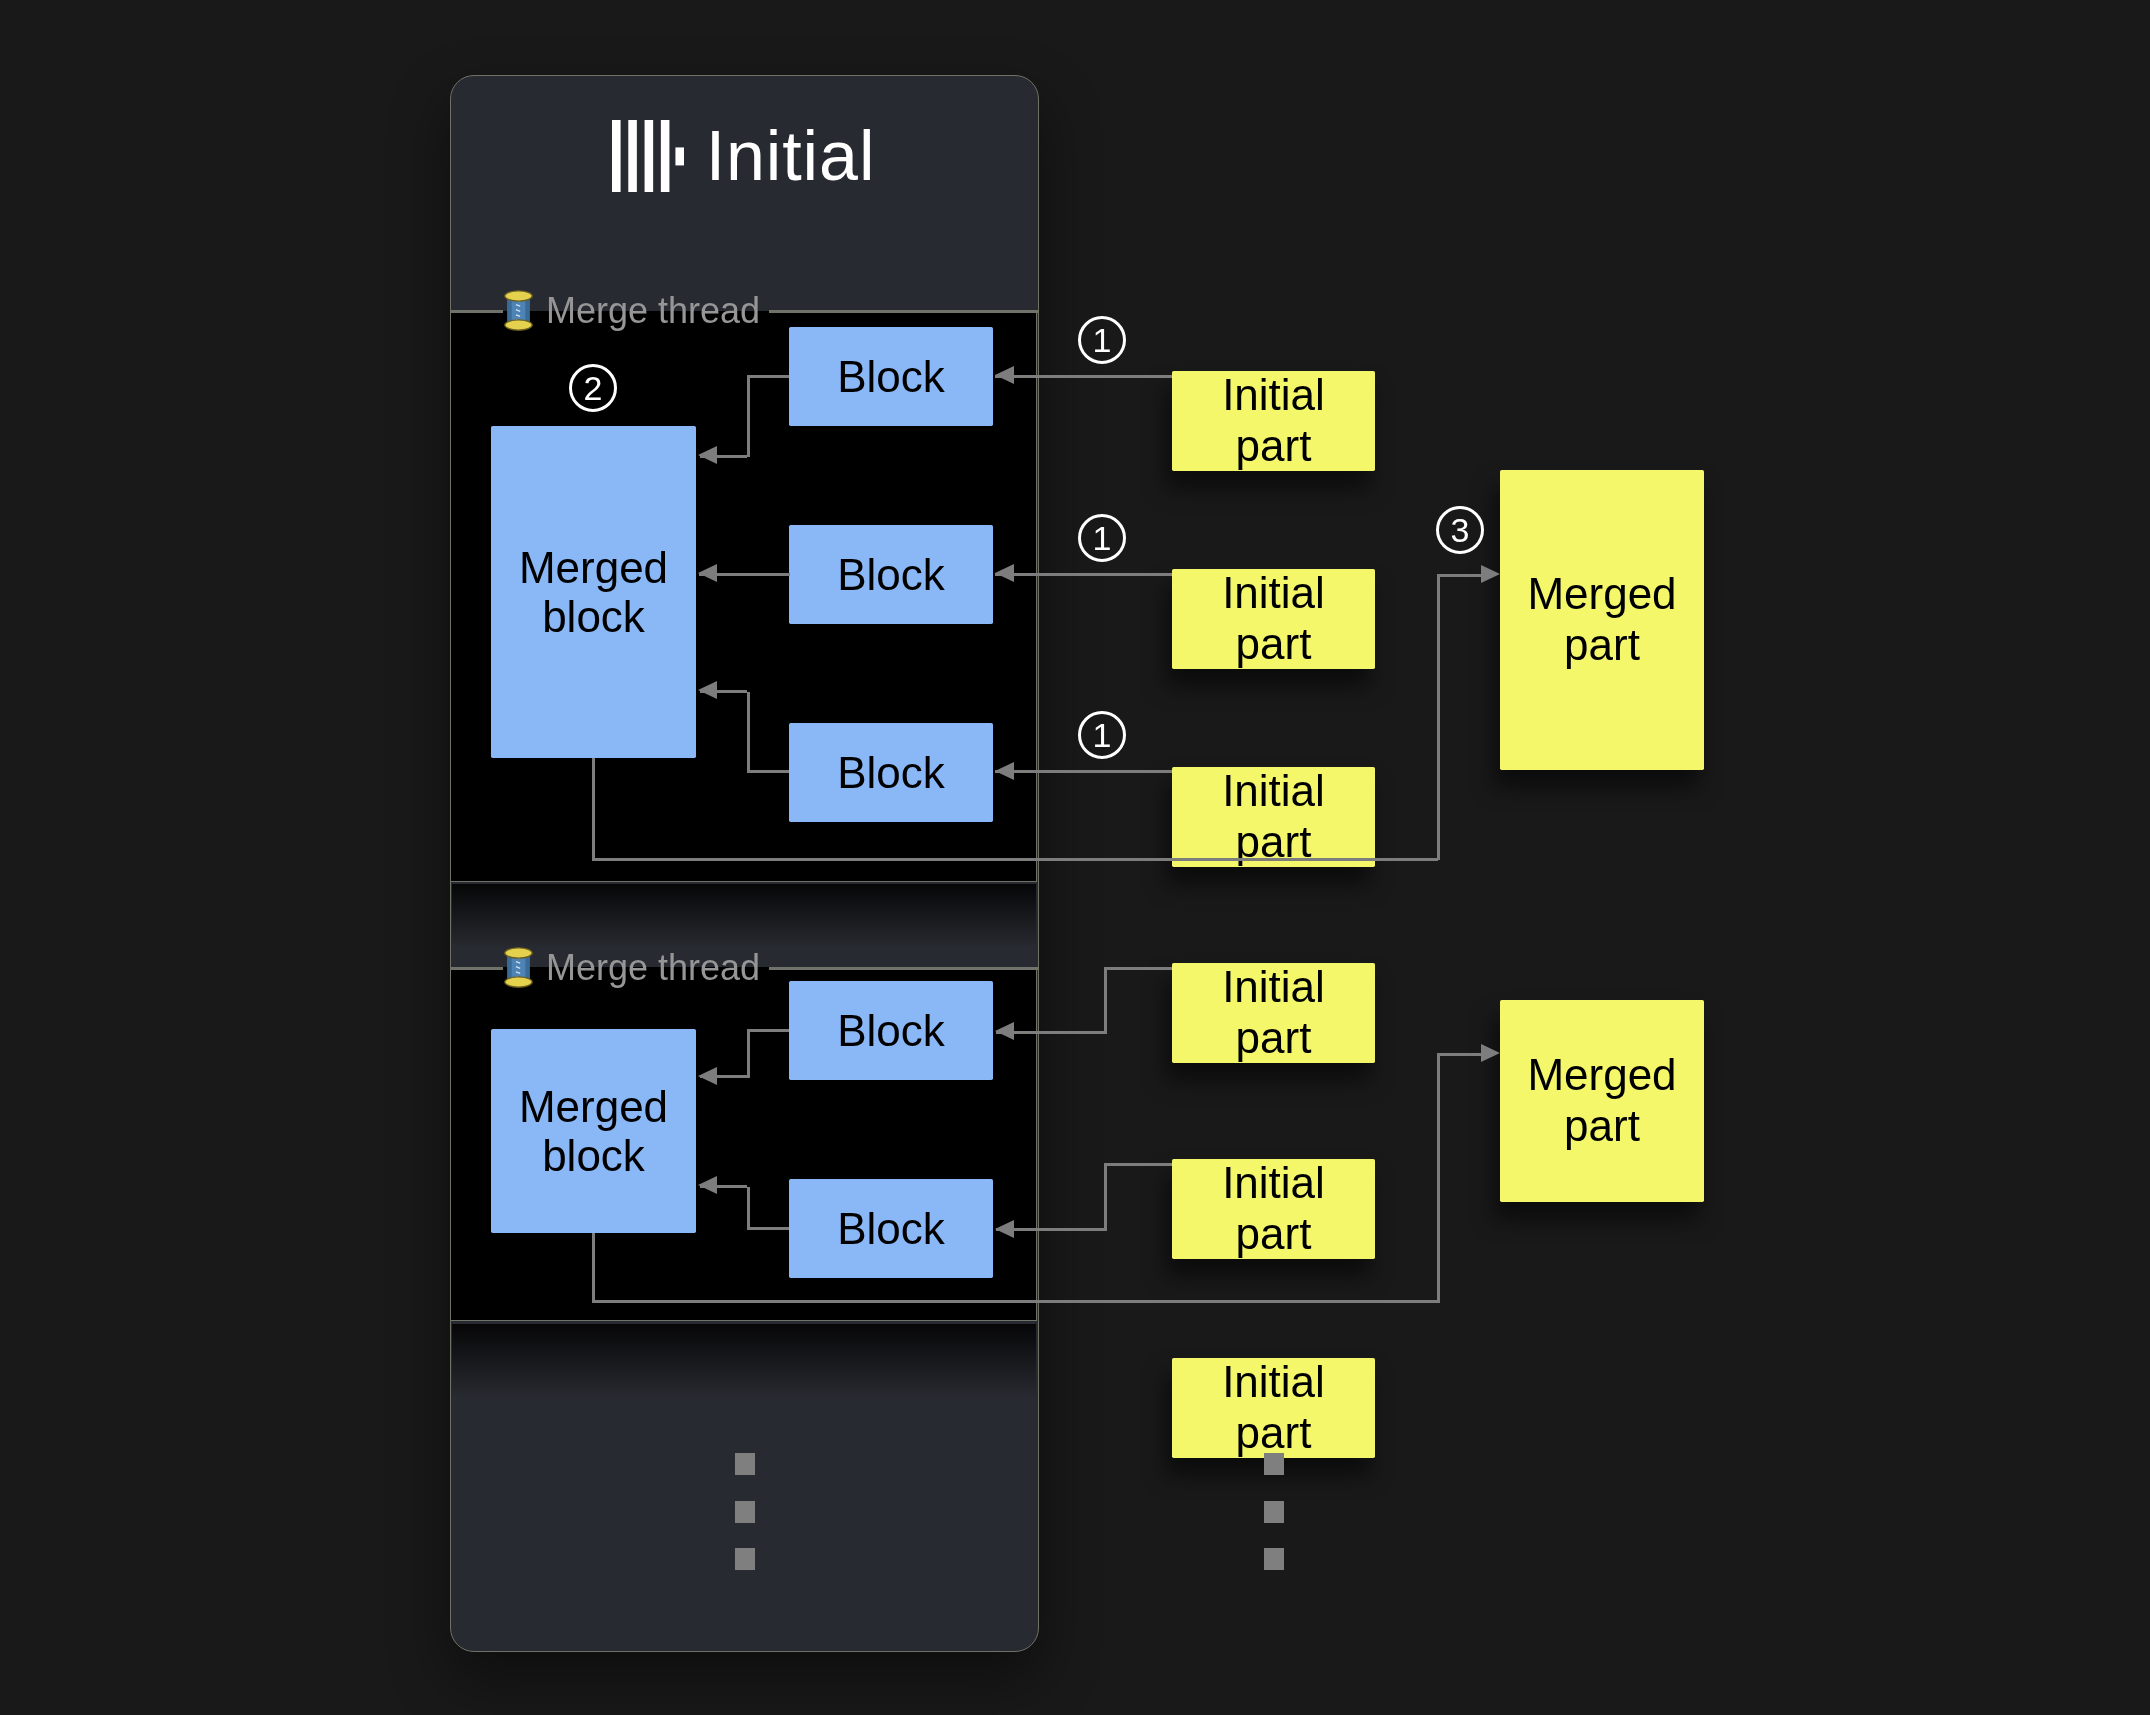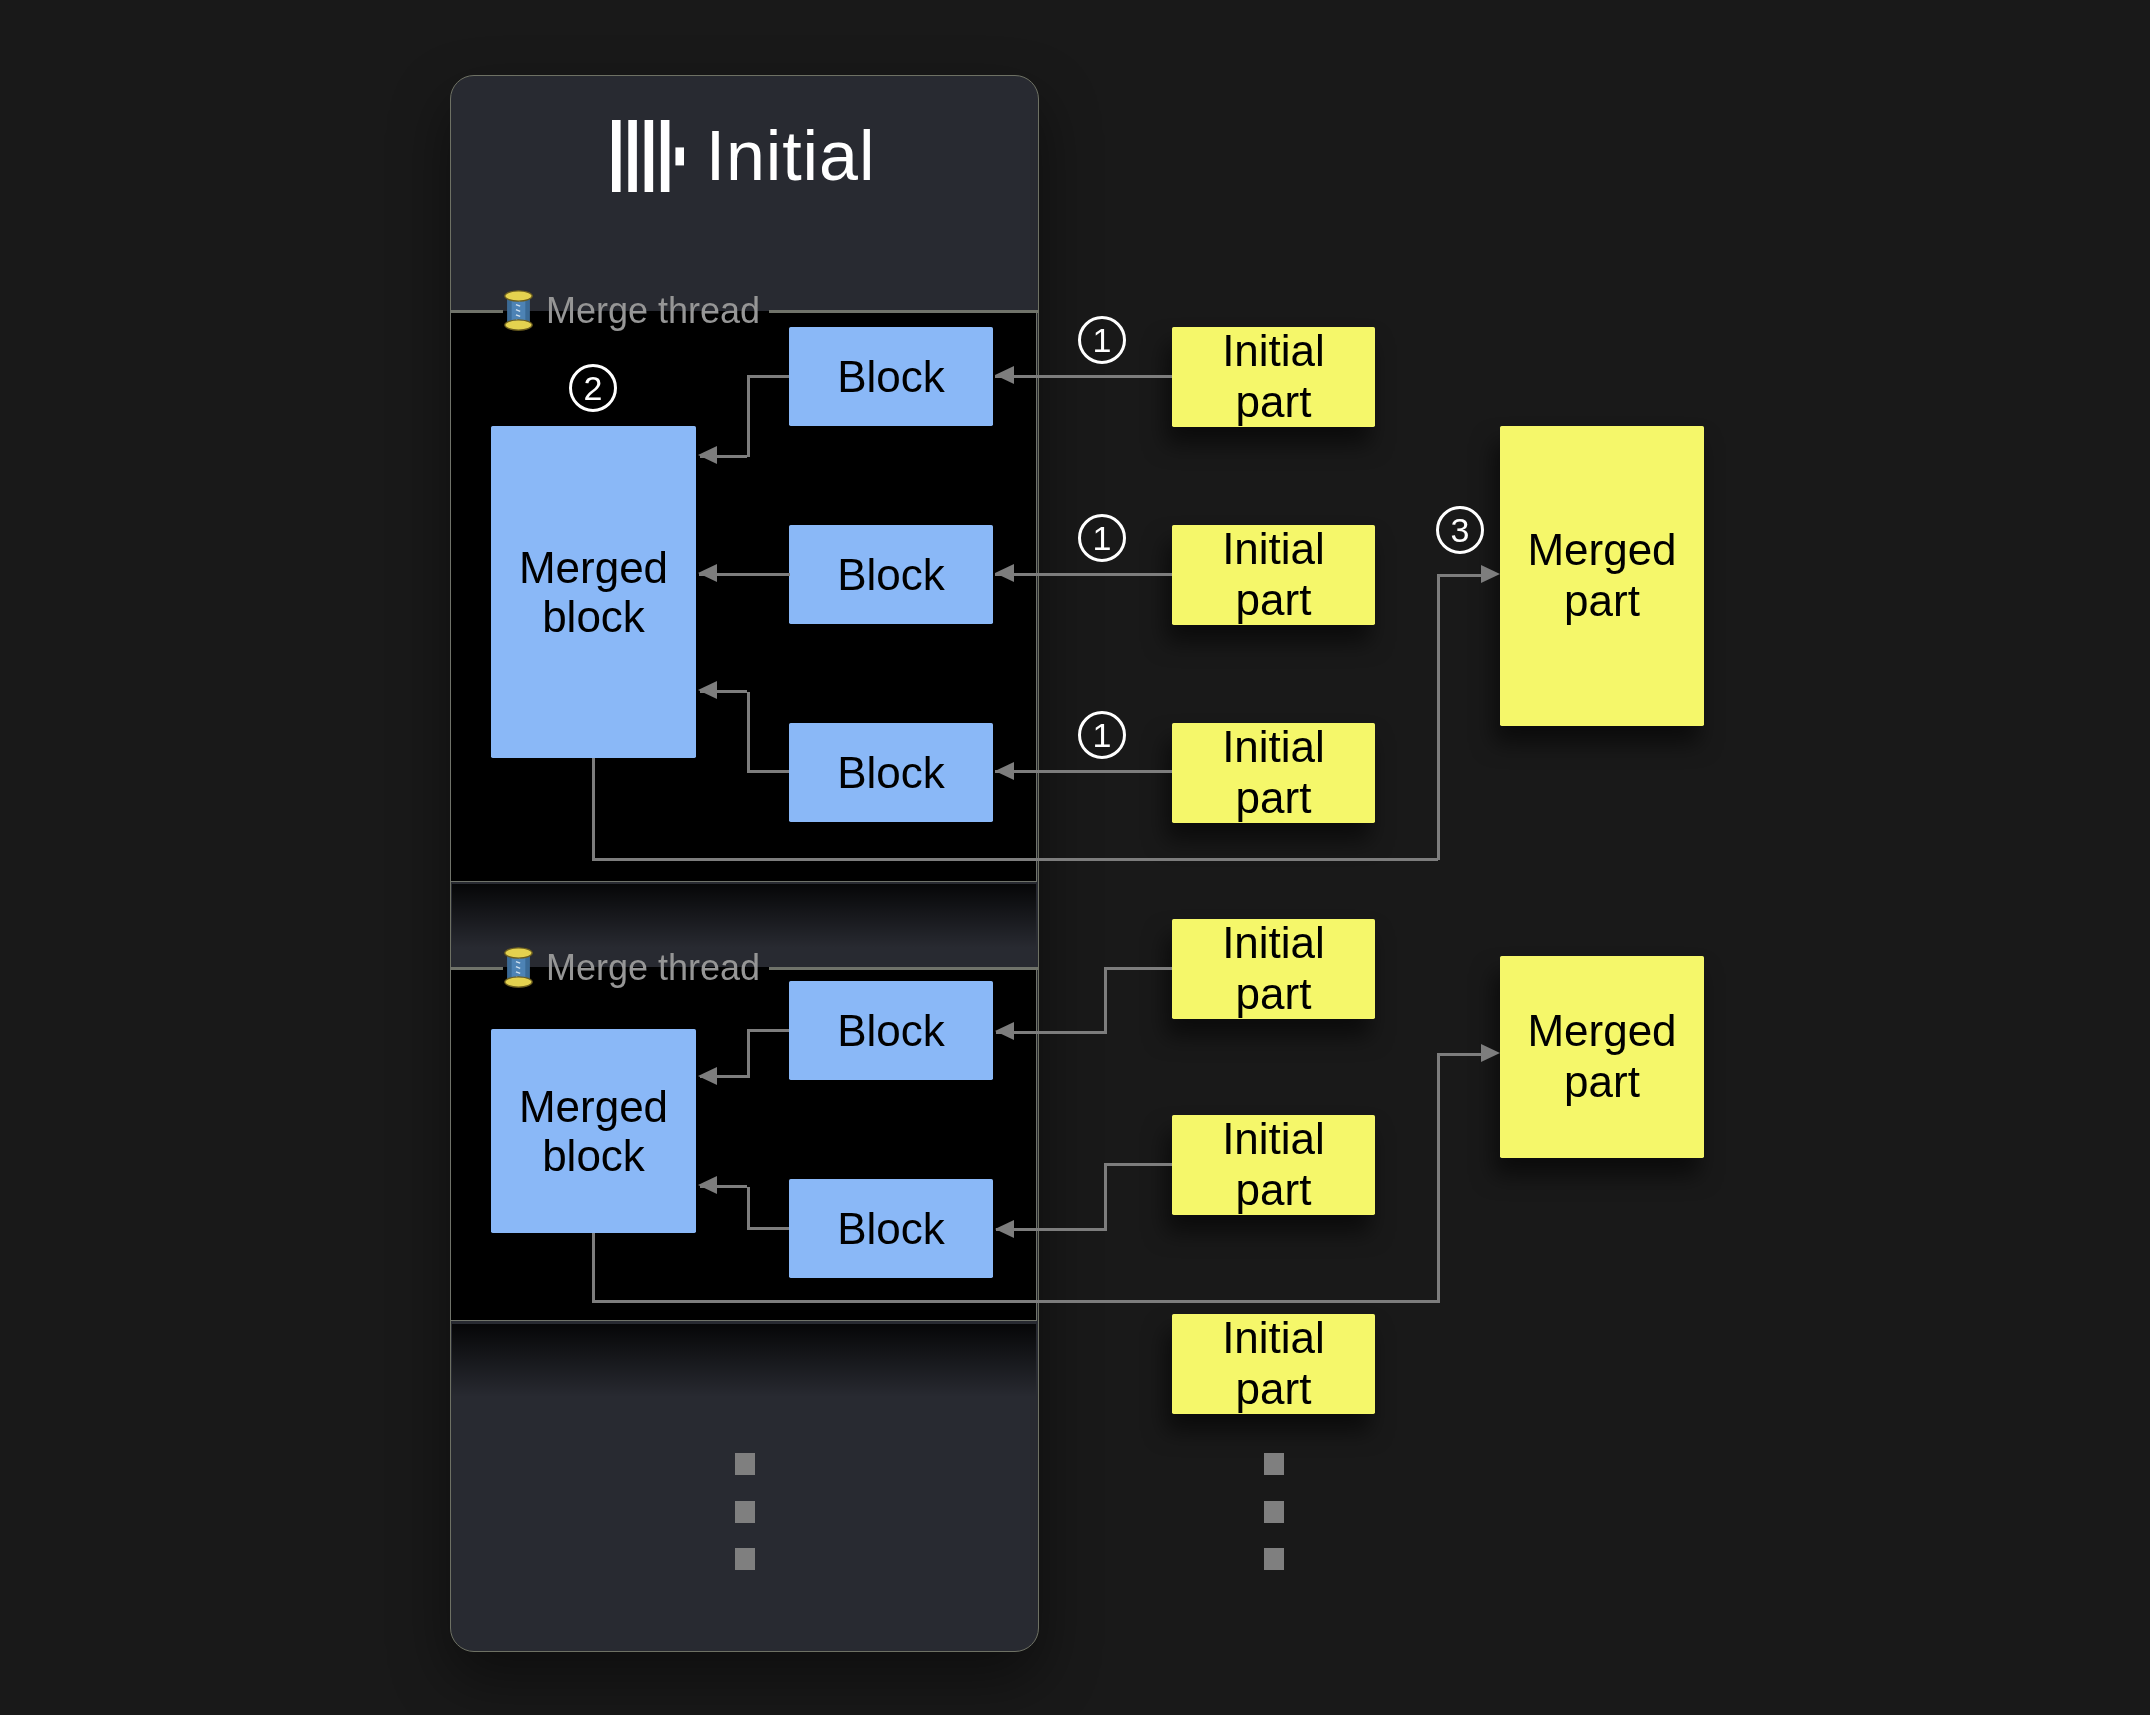--- a/index.html
+++ b/index.html
@@ -19,21 +19,21 @@
   .section{background:var(--section-bg);border-left:1.7px solid var(--section-border);
     border-right:1.7px solid var(--section-border);border-bottom:1.7px solid var(--section-border);z-index:2;}
   .bseg{background:var(--section-border);z-index:3;}
   .grad{background:linear-gradient(180deg,rgba(0,0,0,.85),rgba(0,0,0,0));z-index:2;}
   .mt-label{display:flex;align-items:center;gap:12px;z-index:4;color:var(--label-text);font-size:36px;}
   .bluebox{background:var(--block-fill);color:var(--box-text);display:flex;align-items:center;justify-content:center;
     text-align:center;font-size:44px;line-height:1.12;z-index:4;border-radius:1.7px;}
   .bluebox .lbl{max-width:154px;}
   .yellowbox{background:var(--part-fill);color:var(--box-text);display:flex;align-items:center;justify-content:center;
     text-align:center;font-size:44px;line-height:1.15;z-index:4;border-radius:1.7px;
-    box-shadow:-5.1px 17px 22px rgba(0,0,0,.55);}
+    box-shadow:-5.1px 17px 22px rgba(0,0,0,.55);margin-top:44px;}
   .yellowbox .lbl{max-width:163px;}
   .badge{width:48px;height:48px;border:3.4px solid var(--badge);border-radius:50%;color:var(--badge);
     display:flex;align-items:center;justify-content:center;font-size:34px;z-index:7;box-sizing:border-box;}
   .lh,.lv{background:var(--line);z-index:6;}
   .ah-l{width:0;height:0;border-top:9.4px solid transparent;border-bottom:9.4px solid transparent;
     border-right:19px solid var(--line);z-index:6;}
   .ah-r{width:0;height:0;border-top:9.4px solid transparent;border-bottom:9.4px solid transparent;
     border-left:19px solid var(--line);z-index:6;}
   .dot{width:19.7px;height:22px;background:var(--dots);z-index:5;}
 </style>

